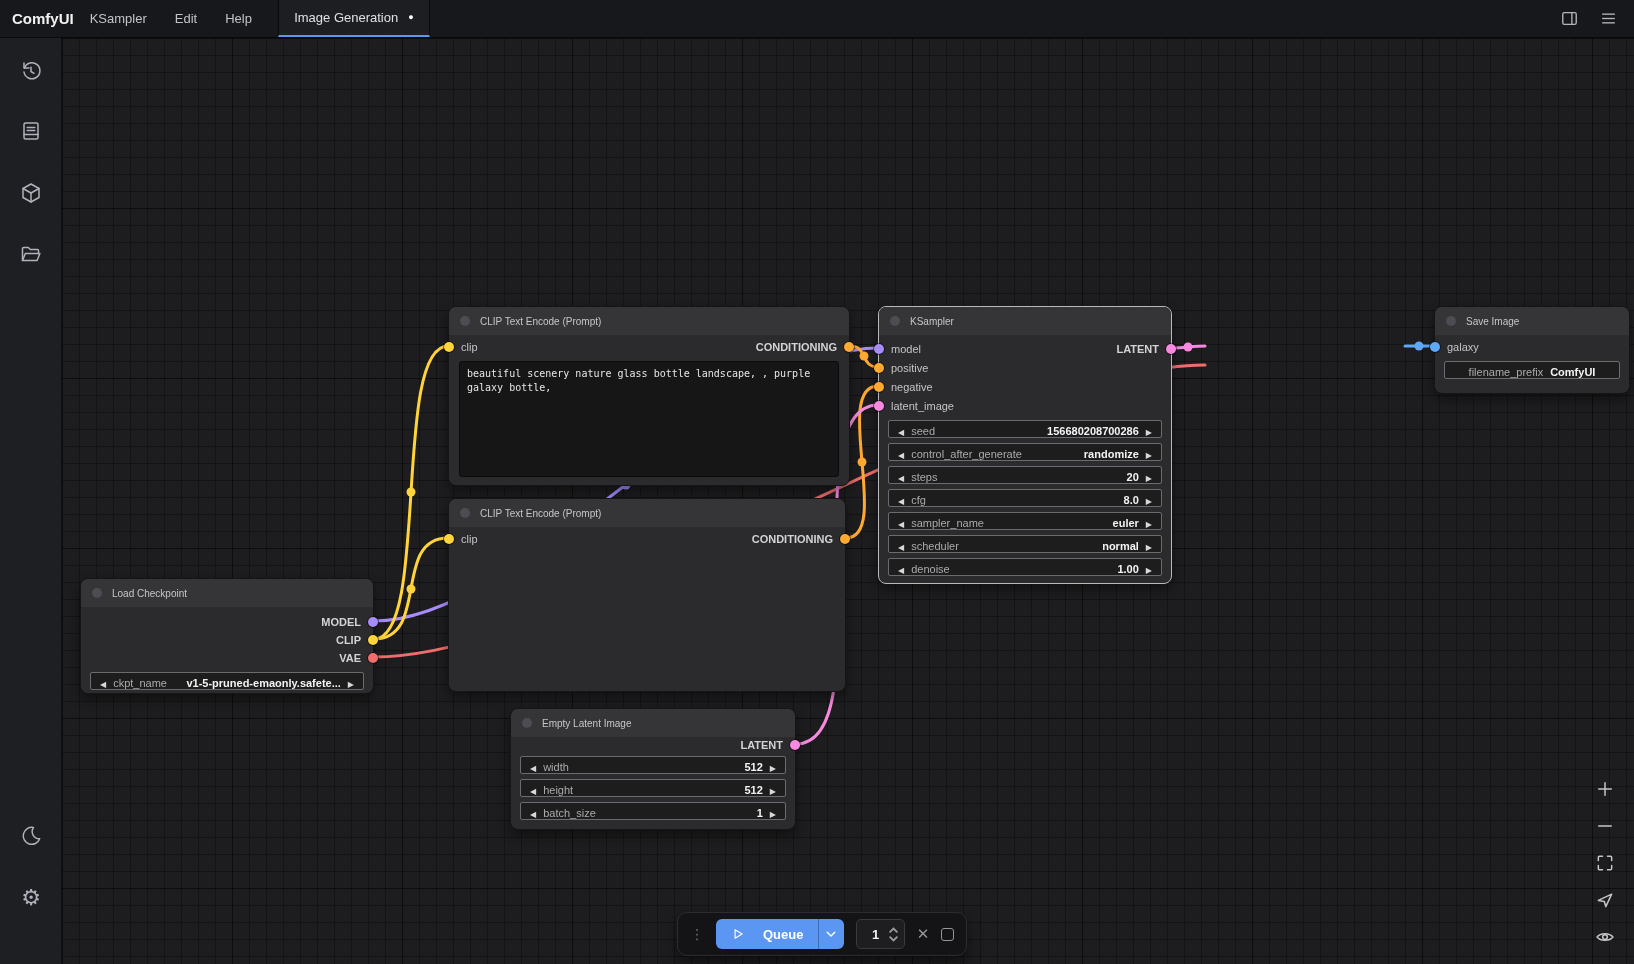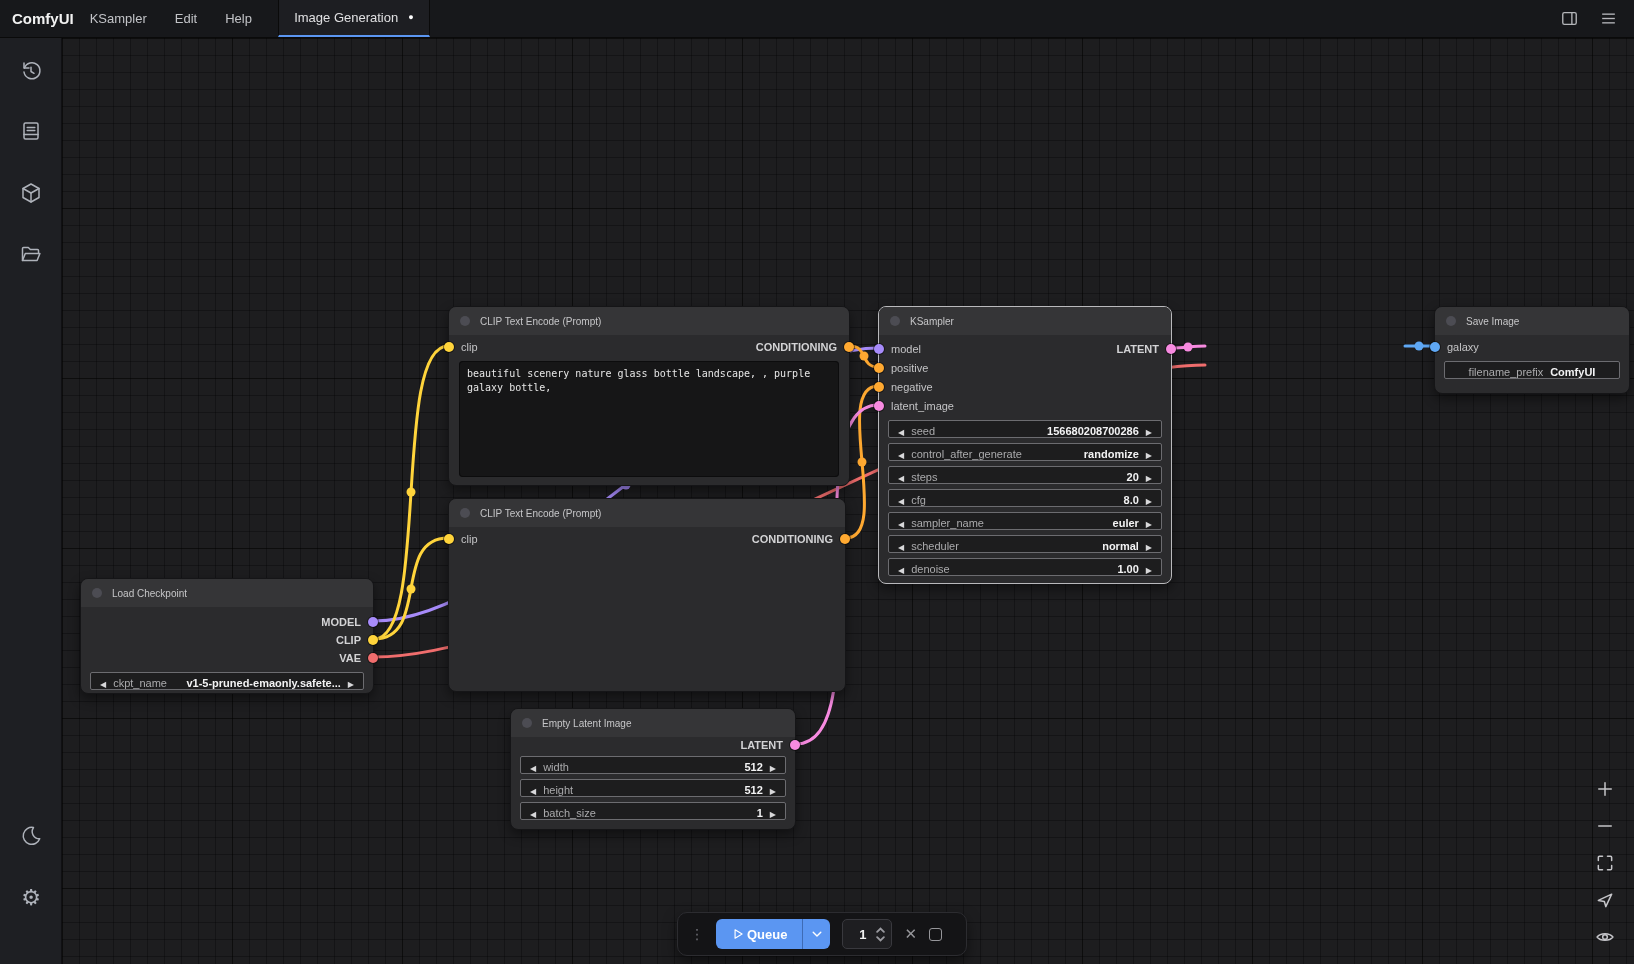--- a/index.html
+++ b/index.html
@@ -77,21 +77,21 @@
             font-size:10px; line-height:1.4; color:#e6e6e6; white-space:pre-wrap; }
 
   
   .queuebar { position:absolute; left:615px; top:874px; width:290px; height:44px;
               background:#141416; border:1px solid #2c2c30; border-radius:10px;
               display:flex; align-items:center; gap:12px; padding:0 12px;
               box-shadow:0 6px 14px rgba(0,0,0,.5); z-index:10; }
   .qhandle { color:#6f6f76; font-size:14px; }
   .qbtn { display:flex; align-items:stretch; height:30px; background:#5b96f2;
           border-radius:6px; overflow:hidden; }
-  .qmain { display:flex; align-items:center; gap:2px; padding:9px 15px; }
+  .qmain { display:flex; align-items:center; gap:18px; padding:9px 15px; }
   .qlabel { color:#ffffff; font-size:13px; font-weight:bold; }
   .qchev { display:flex; align-items:center; justify-content:center; width:28px;
            border-left:1px solid rgba(10,30,70,.35); }
   .qcount { display:flex; align-items:center; height:30px; width:50px;
             background:#1e1e21; border:1px solid #39393e; border-radius:5px;
             padding:0 6px; }
   .qnum { color:#f2f2f2; font-size:13px; font-weight:bold; flex:1; text-align:center; }
   .qspin { display:flex; flex-direction:column; gap:3px; }
   .qspin svg { stroke:#9a9aa0; stroke-width:2.4; fill:none; stroke-linecap:round; }
   .qclose { color:#96969a; font-size:15px; }

